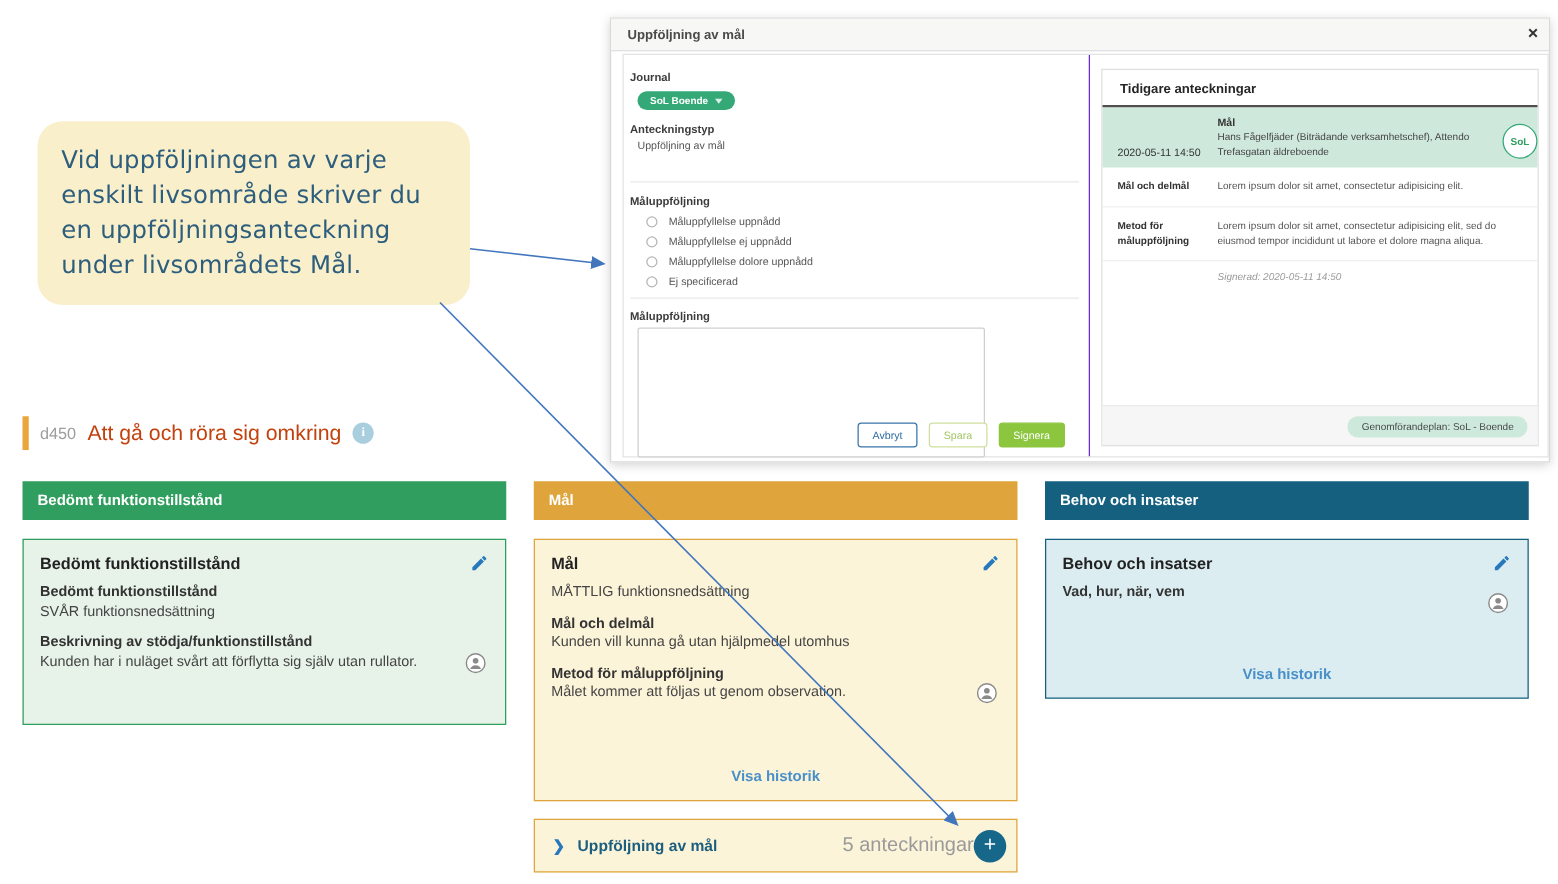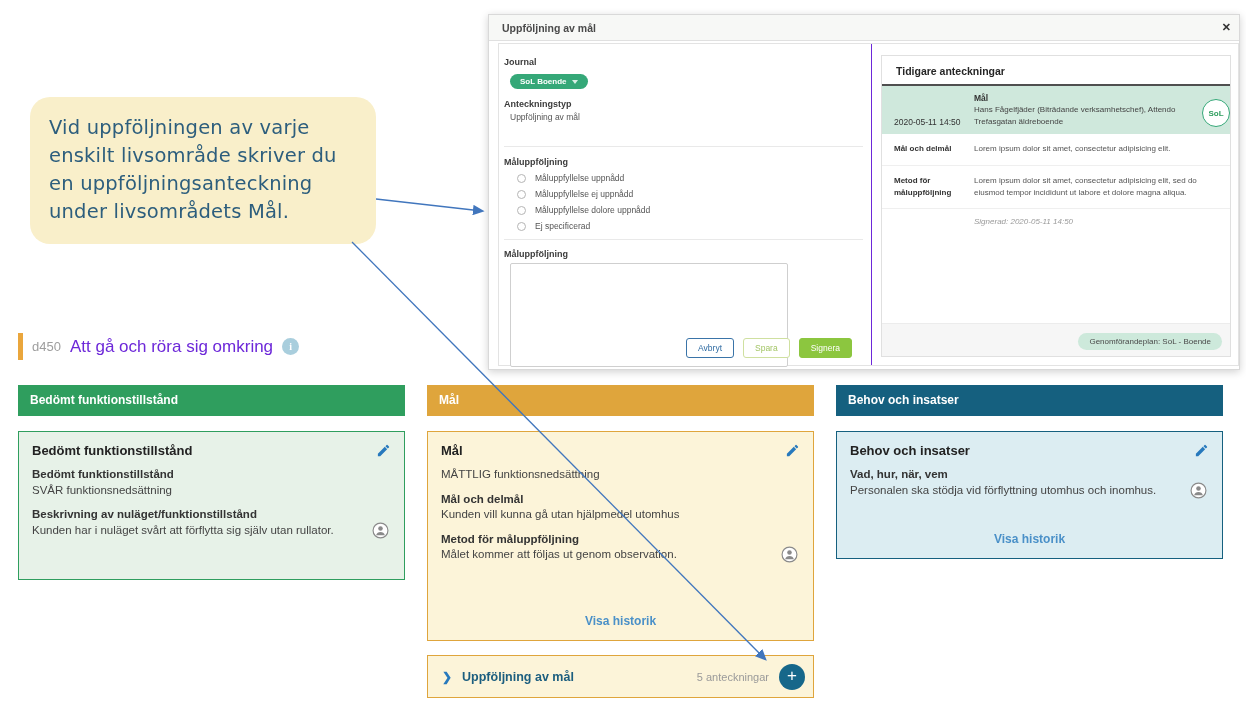--- a/index.html
+++ b/index.html
@@ -48,21 +48,21 @@
   .note-row .n-label { width:80px; flex:0 0 auto; font-size:8px; font-weight:700; color:#333; line-height:1.5; }
   .note-row .n-value { flex:1; font-size:8px; color:#555; line-height:1.55; }
   .signed { font-size:8px; font-style:italic; color:#9a9a9a; padding:8px 10px 8px 92px; }
   .notes-footer { margin-top:auto; background:#f6f6f6; border-top:1px solid #ececec; padding:6px 8px; text-align:right; }
   .plan-pill { display:inline-block; background:#cde9db; color:#4a4a4a; font-size:8px; border-radius:9px; padding:4px 11px; }
 
   
   .page-heading { position:absolute; left:18px; top:333px; display:flex; align-items:center; gap:9px; z-index:2; }
   .head-bar { width:5px; height:27px; background:#eaa63c; }
   .head-code { font-size:13px; color:#9e9e9e; }
-  .head-title { font-size:17px; color:#6d28d9; font-weight:500; }
+  .head-title { font-size:17px; color:#c2410c; font-weight:500; }
   .info-icon { width:17px; height:17px; border-radius:50%; background:#a9cedd; color:#fff; font-size:10px; font-weight:700; display:inline-flex; align-items:center; justify-content:center; font-family:"Liberation Serif", serif; }
 
   
   .col-header { position:absolute; top:385px; height:31px; width:387px; color:#fff; font-size:12px; font-weight:700; line-height:31px; padding-left:12px; z-index:2; }
   .hdr-green { left:18px; background:#2f9e5e; }
   .hdr-amber { left:427px; background:#dfa53c; }
   .hdr-blue  { left:836px; background:#15607f; }
 
   .card { position:absolute; top:431px; width:387px; padding:11px 13px 10px 13px; z-index:2; display:flex; flex-direction:column; }
   .card-green { left:18px; height:149px; background:#e7f2e8; border:1px solid #2f9e5e; }
@@ -74,21 +74,21 @@
   .field { margin-top:9px; position:relative; padding-right:30px; }
   .field .lbl { font-size:11.5px; font-weight:700; color:#333; line-height:1.35; }
   .field .val { font-size:11.5px; color:#444; line-height:1.35; }
   .person-ic { position:absolute; right:2px; top:50%; margin-top:-1px; }
   .hist-link { margin-top:auto; align-self:center; color:#4a90c8; font-size:12px; font-weight:700; cursor:pointer; padding-bottom:2px; }
 
   
   .accordion { position:absolute; left:427px; top:655px; width:387px; height:43px; background:#fcf4d9; border:1.5px solid #dfa53c; display:flex; align-items:center; padding:0 8px 0 14px; z-index:2; }
   .acc-chevron { color:#2779bd; font-size:12px; font-weight:700; margin-right:10px; cursor:pointer; }
   .acc-title { font-size:12.5px; font-weight:700; color:#1c5e7f; flex:1; }
-  .acc-count { font-size:11px; color:#9a9a9a; margin-right:10px; }
+  .acc-count { font-size:16px; color:#9a9a9a; }
   .acc-add { width:26px; height:26px; border-radius:50%; background:#16678a; border:none; color:#fff; font-size:17px; line-height:1; display:flex; align-items:center; justify-content:center; cursor:pointer; padding-bottom:2px; }
 </style>
 </head>
 <body>
 
 <svg id="arrow-layer" viewBox="0 0 1246 707">
   <defs>
     <marker id="ah" markerWidth="9" markerHeight="8" refX="7" refY="4" orient="auto">
       <polygon points="0,0 9,4 0,8" fill="#4176bd"></polygon>
     </marker>
@@ -199,21 +199,21 @@
     <span class="card-title">Bedömt funktionstillstånd</span>
     <svg class="edit-icon" width="15" height="15" viewBox="0 0 24 24">
         <path fill="#2779bd" d="M3 17.25V21h3.75L17.81 9.94l-3.75-3.75L3 17.25zM20.71 7.04a1 1 0 0 0 0-1.41l-2.34-2.34a1 1 0 0 0-1.41 0l-1.83 1.83 3.75 3.75 1.83-1.83z"></path>
       </svg>
   </div>
   <div class="field">
     <div class="lbl">Bedömt funktionstillstånd</div>
     <div class="val">SVÅR funktionsnedsättning</div>
   </div>
   <div class="field">
-    <div class="lbl">Beskrivning av nuläget/funktionstillstånd</div>
+    <div class="lbl">Beskrivning av stödja/funktionstillstånd</div>
     <div class="val">Kunden har i nuläget svårt att förflytta sig själv utan rullator.</div>
     <svg class="person-ic" width="17" height="17" viewBox="0 0 24 24">
         <circle cx="12" cy="12" r="10.5" fill="#fff" stroke="#8a8a8a" stroke-width="1.6"></circle>
         <circle cx="12" cy="9.3" r="3.2" fill="#8a8a8a"></circle>
         <path d="M5.8 18.6a6.6 6.6 0 0 1 12.4 0z" fill="#8a8a8a"></path>
       </svg>
   </div>
 </div>
 
 <div class="card card-amber">
@@ -244,21 +244,20 @@
 
 <div class="card card-blue">
   <div class="card-title-row">
     <span class="card-title">Behov och insatser</span>
     <svg class="edit-icon" width="15" height="15" viewBox="0 0 24 24">
         <path fill="#2779bd" d="M3 17.25V21h3.75L17.81 9.94l-3.75-3.75L3 17.25zM20.71 7.04a1 1 0 0 0 0-1.41l-2.34-2.34a1 1 0 0 0-1.41 0l-1.83 1.83 3.75 3.75 1.83-1.83z"></path>
       </svg>
   </div>
   <div class="field">
     <div class="lbl">Vad, hur, när, vem</div>
-    <div class="val">Personalen ska stödja vid förflyttning utomhus och inomhus.</div>
     <svg class="person-ic" width="17" height="17" viewBox="0 0 24 24">
         <circle cx="12" cy="12" r="10.5" fill="#fff" stroke="#8a8a8a" stroke-width="1.6"></circle>
         <circle cx="12" cy="9.3" r="3.2" fill="#8a8a8a"></circle>
         <path d="M5.8 18.6a6.6 6.6 0 0 1 12.4 0z" fill="#8a8a8a"></path>
       </svg>
   </div>
   <span class="hist-link">Visa historik</span>
 </div>
 
 <div class="accordion">

